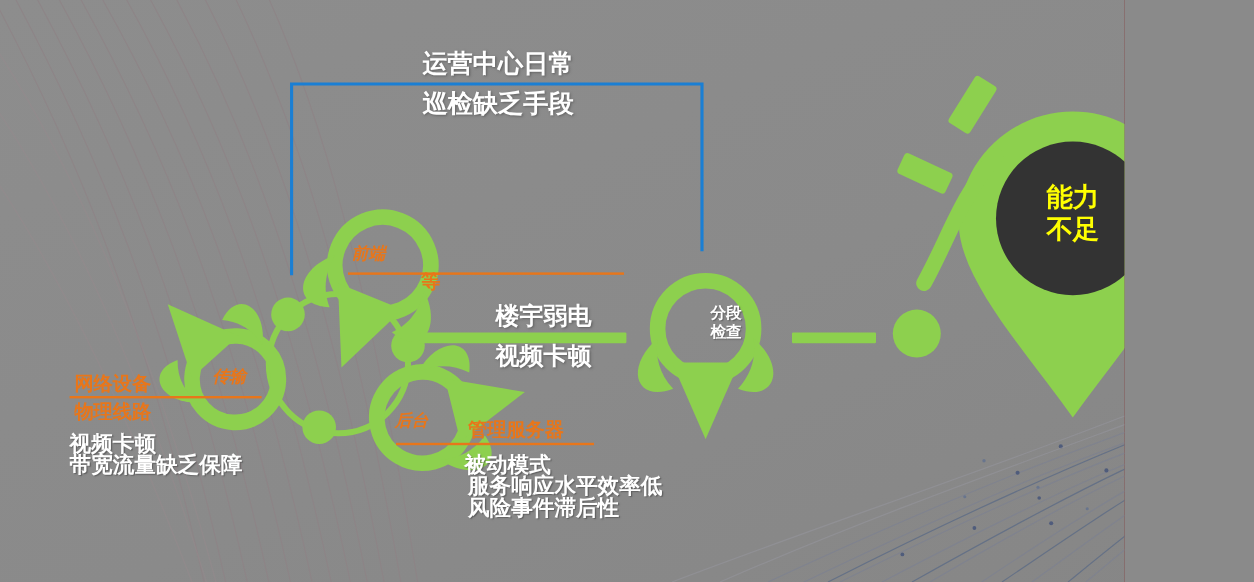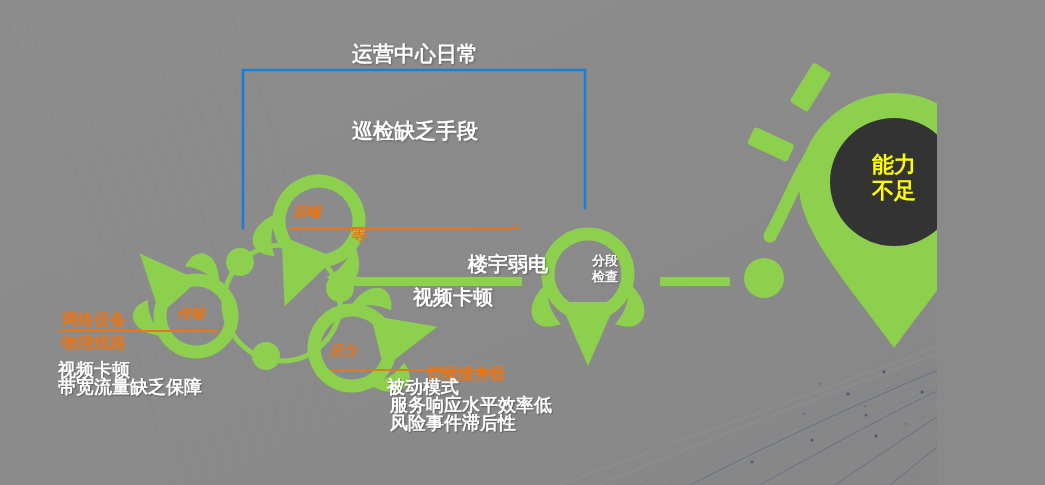--- a/index.html
+++ b/index.html
@@ -15,28 +15,28 @@
 
   
   .txt{position:absolute;white-space:nowrap;line-height:1.28;}
 
   #title1,#title2{
     font-size:21px;font-weight:bold;color:#ffffff;
     text-shadow:1px 1px 2px rgba(70,70,70,.6);
     text-align:center;width:340px;
   }
   #title1{left:245px;top:41px;}
-  #title2{left:245px;top:74px;margin-top:44px;}
+  #title2{left:245px;top:74px;}
 
   #mid1,#mid2{
     font-size:20px;font-weight:bold;color:#ffffff;
     text-shadow:1px 1px 2px rgba(70,70,70,.6);
     text-align:center;width:190px;
   }
-  #mid1{left:358px;top:252px;text-align:right;}
+  #mid1{left:358px;top:252px;}
   #mid2{left:358px;top:285px;}
 
   .pin-label{
     font-size:14px;font-weight:bold;color:#e8761a;
     position:absolute;white-space:nowrap;font-style:italic;
   }
   .pin-label-white{
     font-size:13px;font-weight:bold;color:#ffffff;
     position:absolute;white-space:nowrap;text-align:right;line-height:1.25;
     text-shadow:1px 1px 1px rgba(60,60,60,.5);
@@ -214,21 +214,21 @@
   <div class="pin-label-white" style="left:558px;top:253px;width:60px;white-space:pre-line;">分段
 检查</div>
 
   <div class="headline" style="left:351px;top:225px;">等</div>
 
   <div class="headline" style="left:62px;top:310px;">网络设备</div>
   <div class="headline" style="left:62px;top:333px;">物理线路</div>
   <div class="body-white" style="left:58px;top:358px;">视频卡顿</div>
   <div class="body-white" style="left:58px;top:375px;">带宽流量缺乏保障</div>
 
-  <div class="headline" style="left:390px;top:364px;margin-left:36px;">管理服务器</div>
+  <div class="headline" style="left:390px;top:348px;">管理服务器</div>
   <div class="body-white" style="left:387px;top:375px;">被动模式</div>
   <div class="body-white" style="left:390px;top:393px;">服务响应水平效率低</div>
   <div class="body-white" style="left:390px;top:411px;">风险事件滞后性</div>
 
   <div class="cap-text" style="left:834px;top:152px;">能力
 不足</div>
 
 </div>
 
 </body></html>

